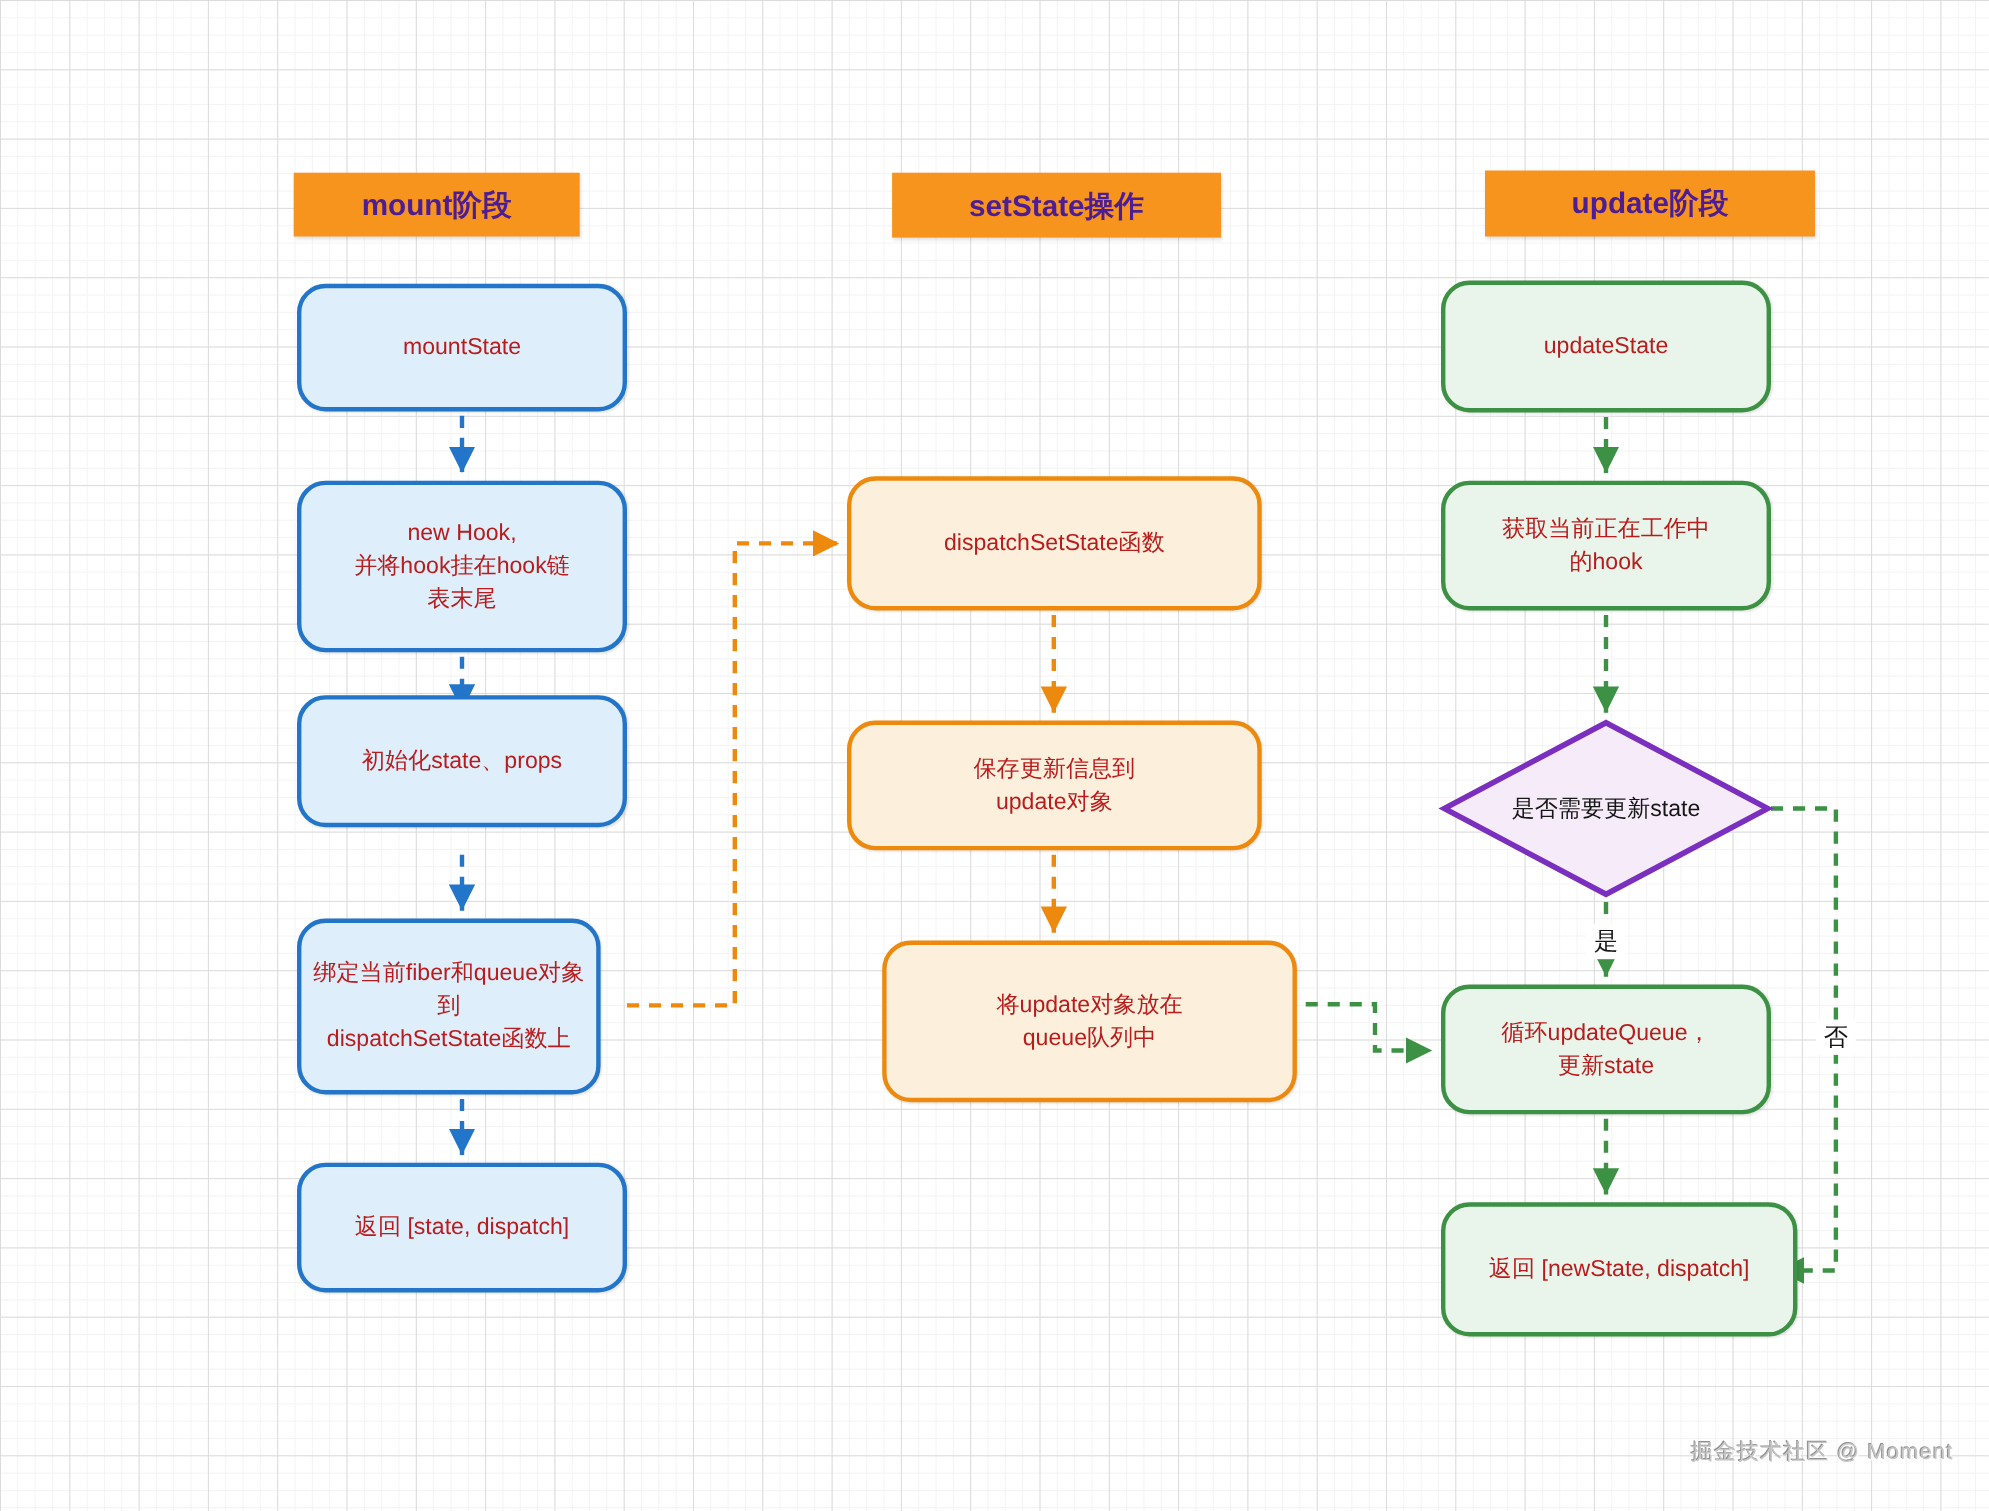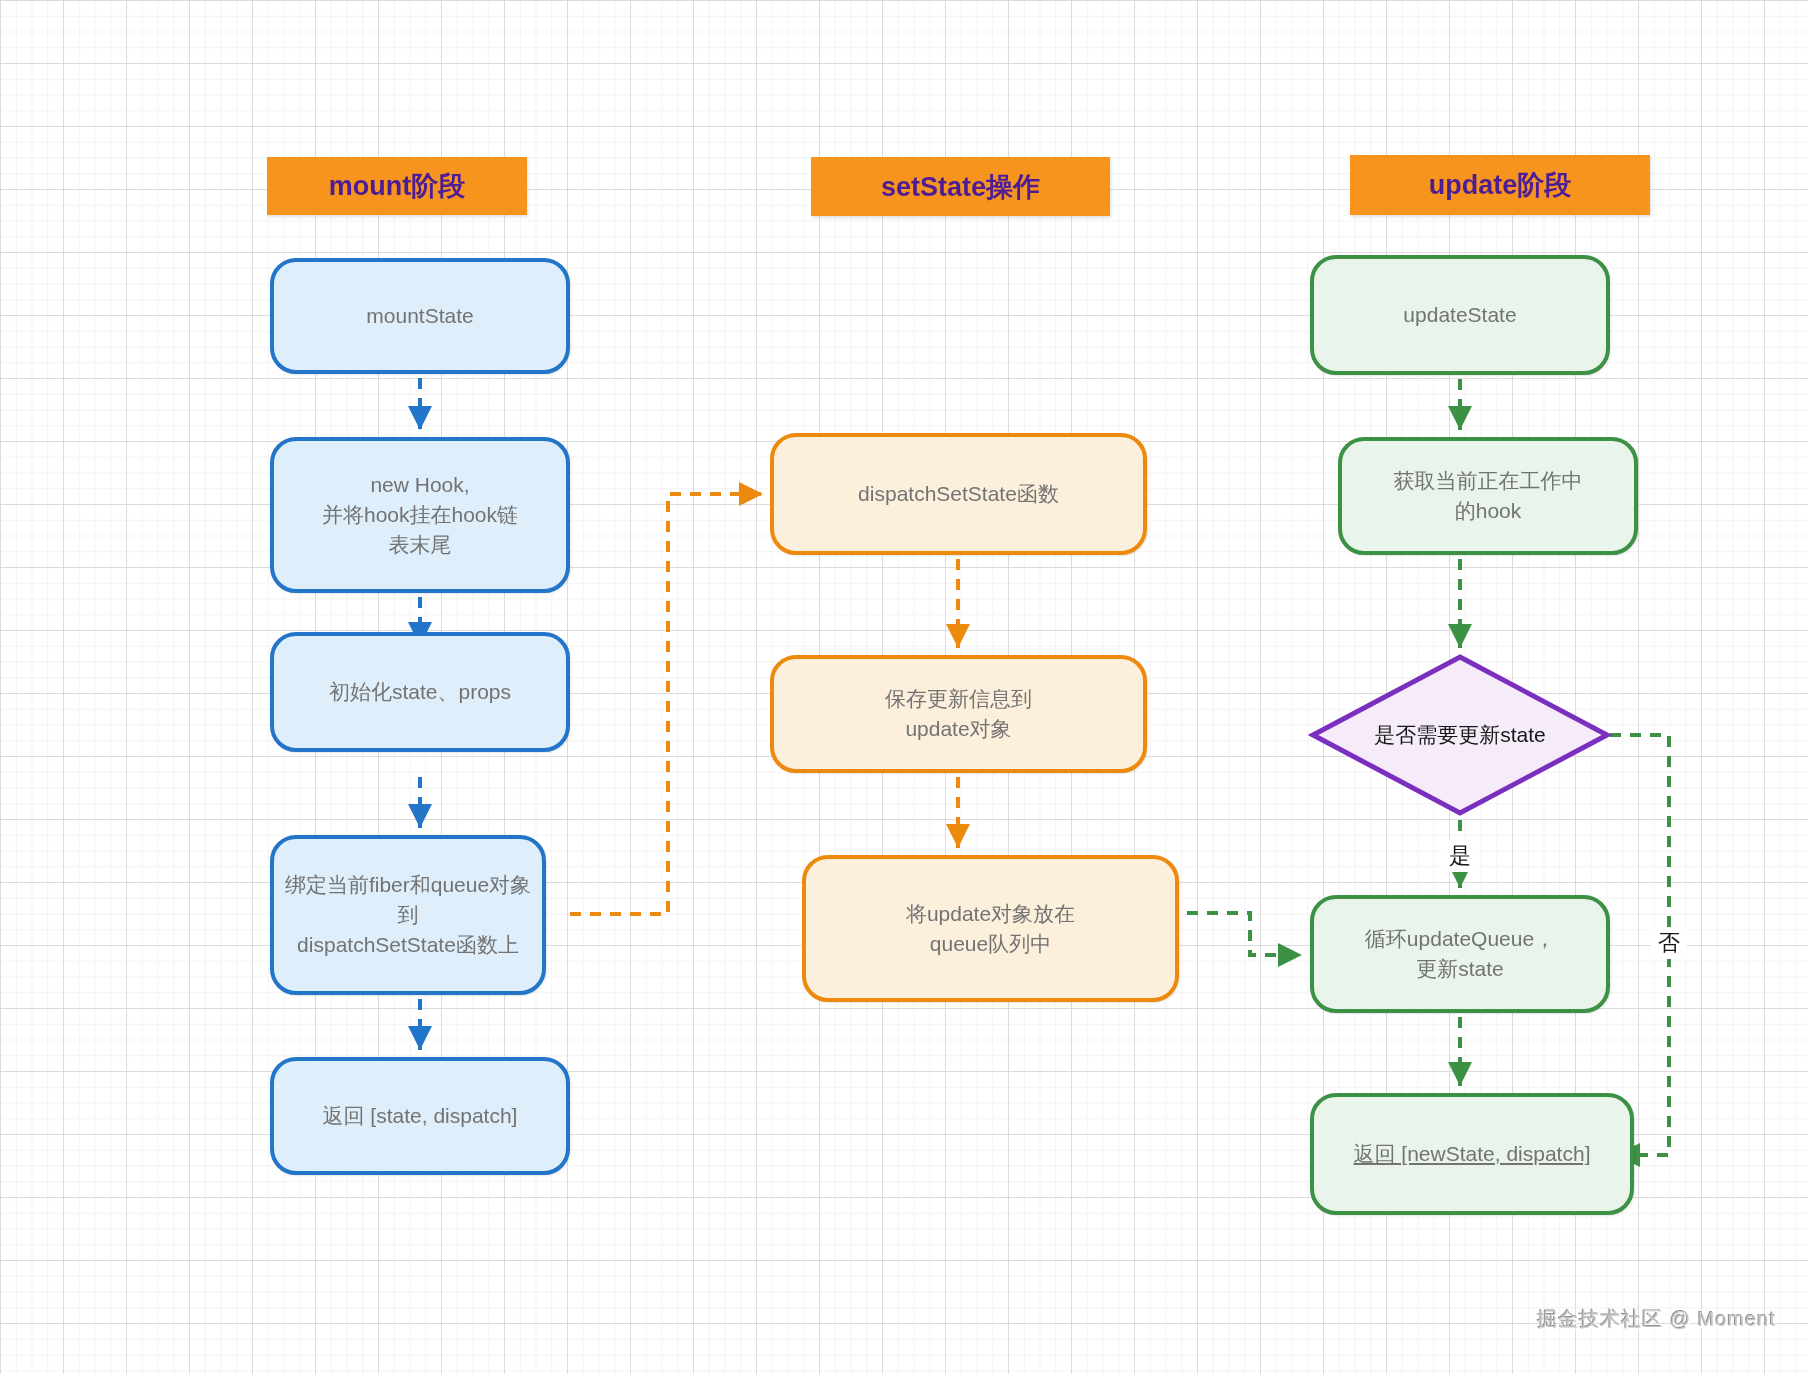--- a/index.html
+++ b/index.html
@@ -25,21 +25,21 @@
     display:flex;align-items:center;justify-content:center;
     background:#F7941E;color:#4c1d95;
     font-size:27px;font-weight:bold;
     box-shadow:1px 2px 3px rgba(0,0,0,0.12);
   }
   .node{
     position:absolute;
     display:flex;align-items:center;justify-content:center;
     text-align:center;
     border-radius:26px;
-    font-size:21px;line-height:1.42;color:#737373;
+    font-size:21px;line-height:1.42;color:#b91c1c;
     white-space:pre-line;
     box-shadow:1px 1px 2px rgba(0,0,0,0.10);
     box-sizing:border-box;
     padding:4px 10px;
   }
   .node.blue  {background:#DEEEFB;border:4px solid #2275C8;}
   .node.orange{background:#FCF0DC;border:4px solid #ED8A0E;}
   .node.green {background:#E9F5EA;border:4px solid #3D9144;}
   .decision-label{
     position:absolute;
@@ -60,23 +60,23 @@
   #h-update  {left:1350px;top:155px;width:300px;height:60px;}
   #n-m1{left:270px;top:258px; width:300px;height:116px;}
   #n-m2{left:270px;top:437px; width:300px;height:156px;}
   #n-m3{left:270px;top:632px; width:300px;height:120px;}
   #n-m4{left:270px;top:835px; width:276px;height:160px;}
   #n-m5{left:270px;top:1057px;width:300px;height:118px;}
   #n-s1{left:770px;top:433px; width:377px;height:122px;}
   #n-s2{left:770px;top:655px; width:377px;height:118px;}
   #n-s3{left:770px;top:855px; width:377px;height:147px;margin-left:32px;}
   #n-u1{left:1310px;top:255px; width:300px;height:120px;}
-  #n-u2{left:1310px;top:437px; width:300px;height:118px;margin-left:28px;}
+  #n-u2{left:1310px;top:437px; width:300px;height:118px;}
   #n-u3{left:1310px;top:895px; width:300px;height:118px;}
-  #n-u4{left:1310px;top:1093px;width:324px;height:122px;text-decoration:underline;}
+  #n-u4{left:1310px;top:1093px;width:324px;height:122px;}
   #n-dec{left:1310px;top:654px;width:300px;height:162px;}
   #watermark{
     position:absolute;right:32px;top:1306px;
     font-size:20px;letter-spacing:1px;
     color:#c6c6c6;
     text-shadow:-1px -1px 0 #8f8f8f, 1.5px 1.5px 0 #ffffff;
   }
 </style>
 </head>
 <body>

